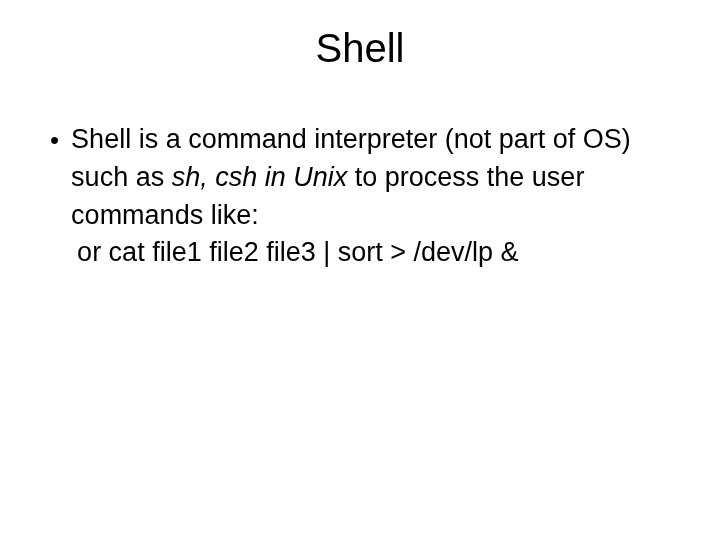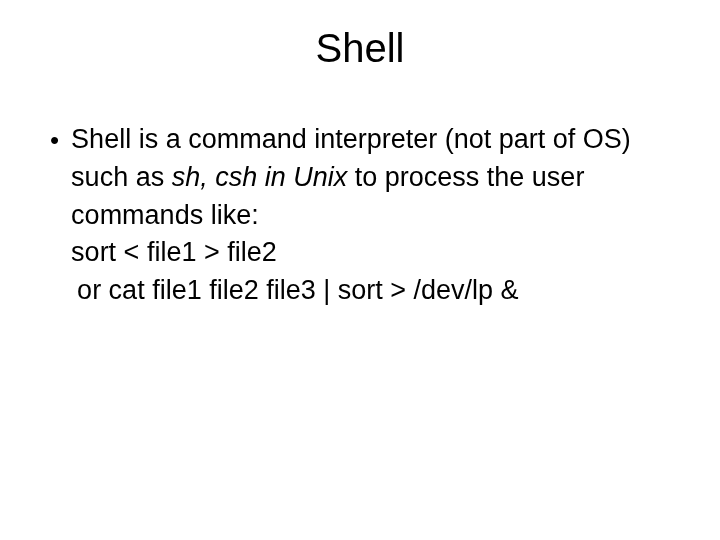--- a/index.html
+++ b/index.html
@@ -57,18 +57,17 @@
 <div class="slide">
   <h1 class="title">Shell</h1>
 
   <div class="content">
     <div class="bullet-row">
       <span class="bullet">•</span>
       <div class="body-text">
         <span class="line">
           <span>Shell is a command interpreter (not part of OS) such as </span><span class="italic">sh, csh in Unix</span><span> to process the user commands like:</span>
         </span>
-        <span class="line">sort &lt; file1 &gt; file2</span>
         <span class="line indent-sm"> or cat file1 file2 file3 | sort &gt; /dev/lp &amp;</span>
       </div>
     </div>
   </div>
 </div>
 
 </body></html>

